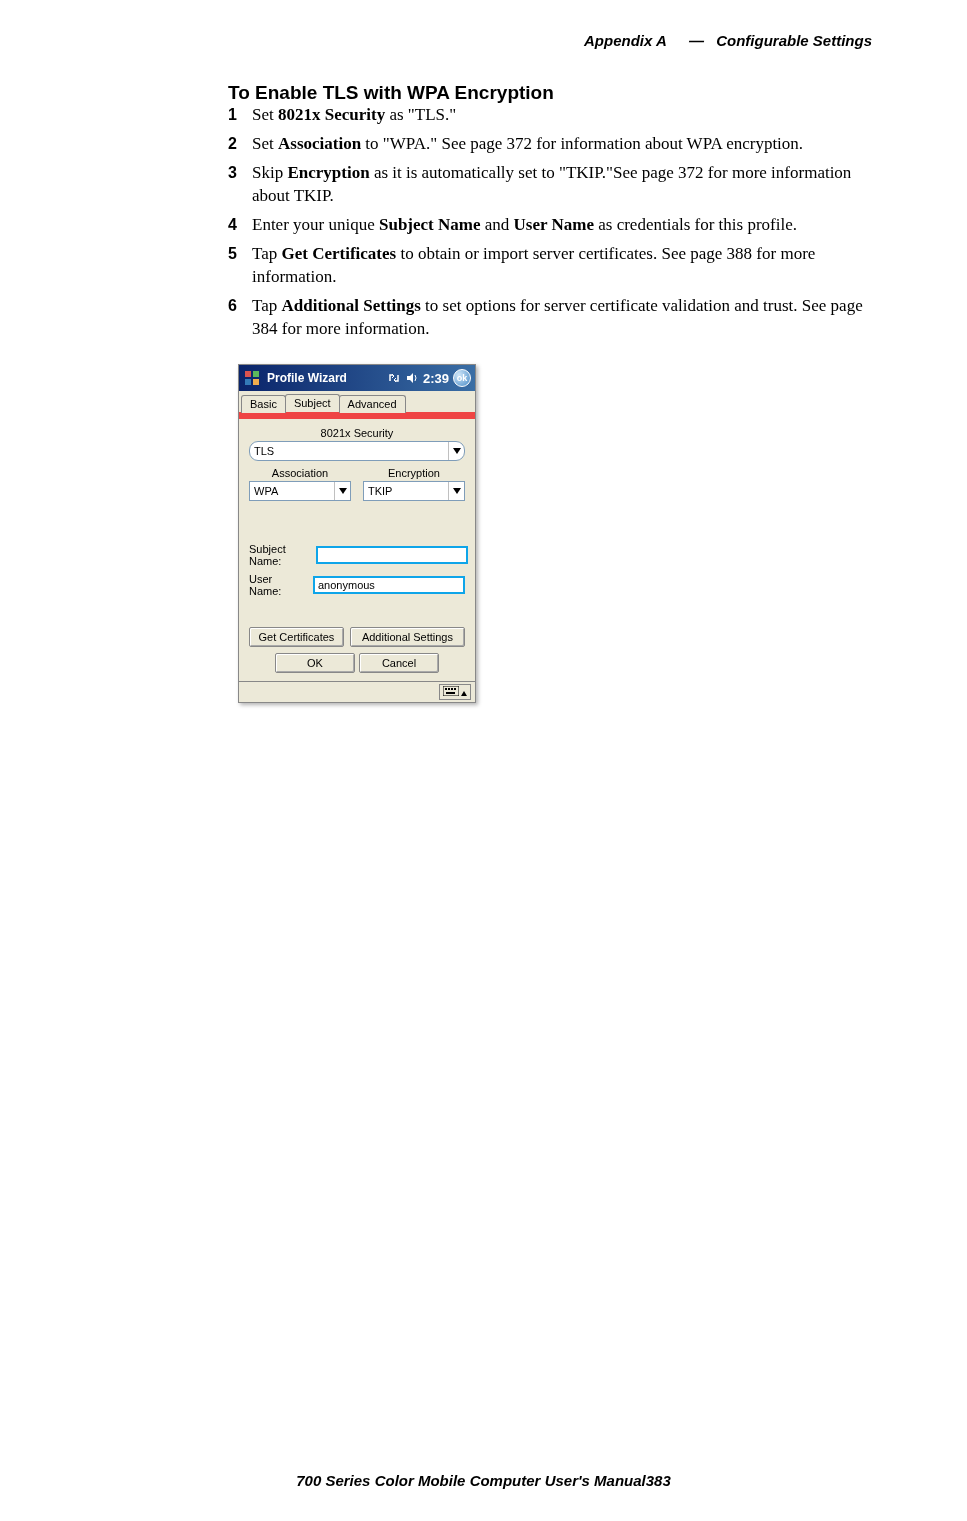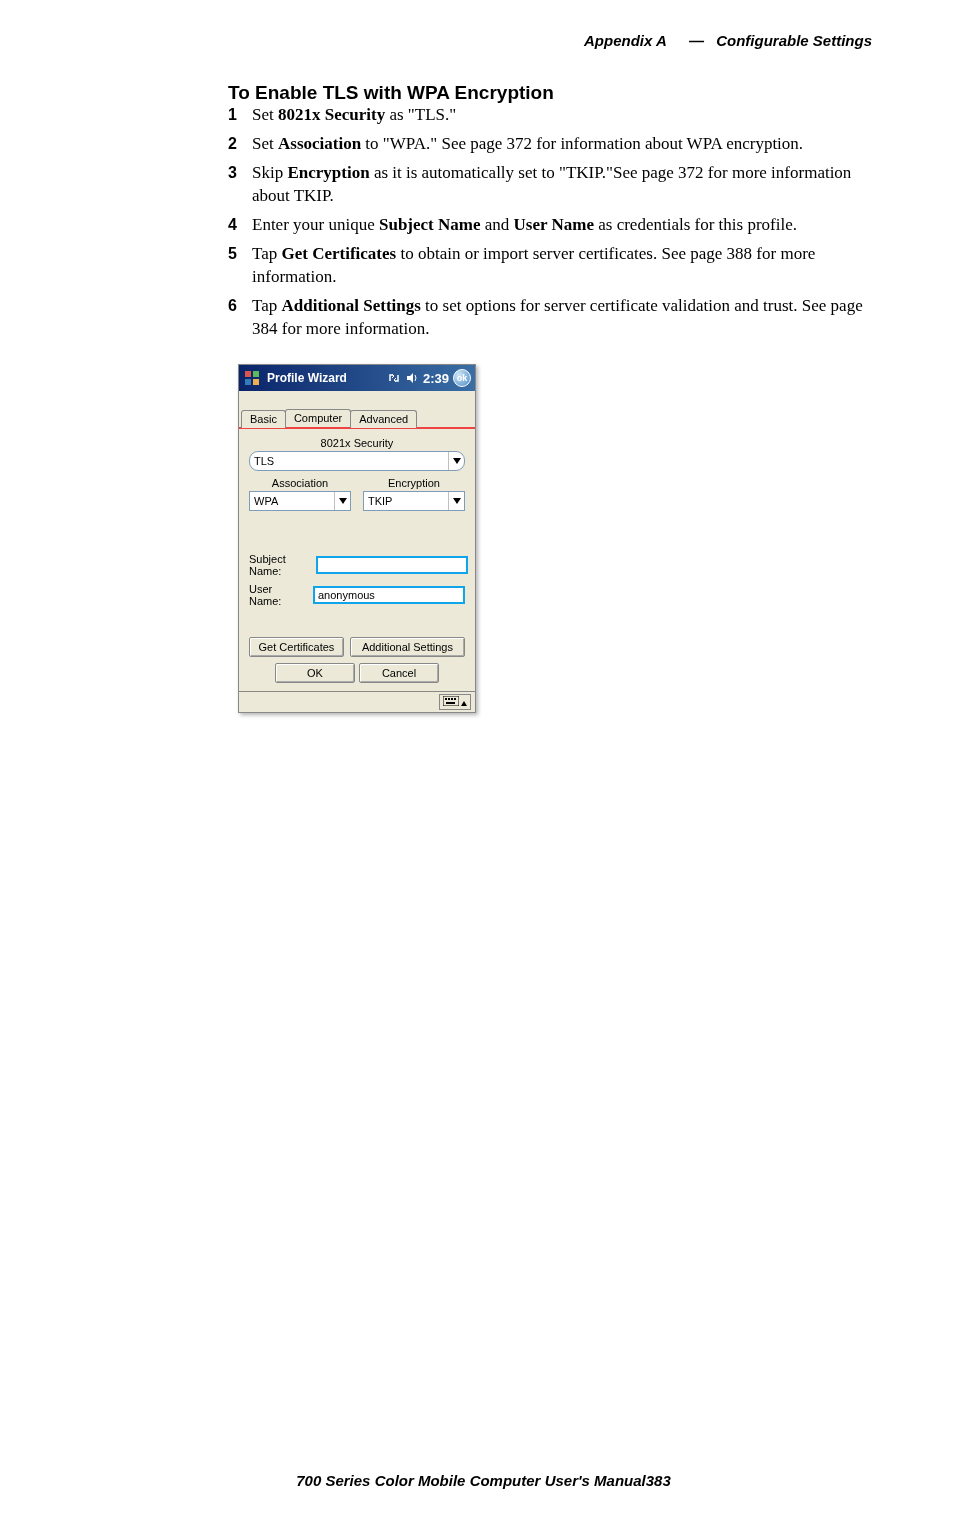--- a/index.html
+++ b/index.html
@@ -111,24 +111,23 @@
       align-items: center;
       justify-content: center;
       font-size: 9px;
       font-weight: bold;
       color: #0a246a;
       background: radial-gradient(circle at 30% 30%, #cfe6f9, #4a8cc7);
     }
     .tab-row {
       display: flex;
       background: #ece9d8;
-      border-bottom: 2px solid #ef4444;
+      border-bottom: 7px solid #ef4444;
       padding-left: 2px;
       padding-top: 3px;
-      margin-top: 15px;
     }
     .tab {
       border: 1px solid #888;
       border-bottom: none;
       padding: 2px 8px;
       font-size: 11px;
       background: #ece9d8;
       margin-right: -1px;
       position: relative;
       top: 1px;
@@ -330,21 +329,21 @@
           </span>
           <span style="color:#fff;font-size:13px;">2:39</span>
           <span class="tb-ok">
             <span style="color:#fff;">ok</span>
           </span>
         </span>
       </div>
 
       <div class="tab-row">
         <div class="tab">Basic</div>
-        <div class="tab active">Computer</div>
+        <div class="tab active">Subject</div>
         <div class="tab">Advanced</div>
       </div>
 
       <div class="tabpanel">
         <div class="fieldset-label">8021x Security</div>
 
         <div class="dropdown fullwidth">
           <span class="dropdown-val">TLS</span>
           <span class="dropdown-arrow">
             <svg width="8" height="6" viewBox="0 0 8 6">

